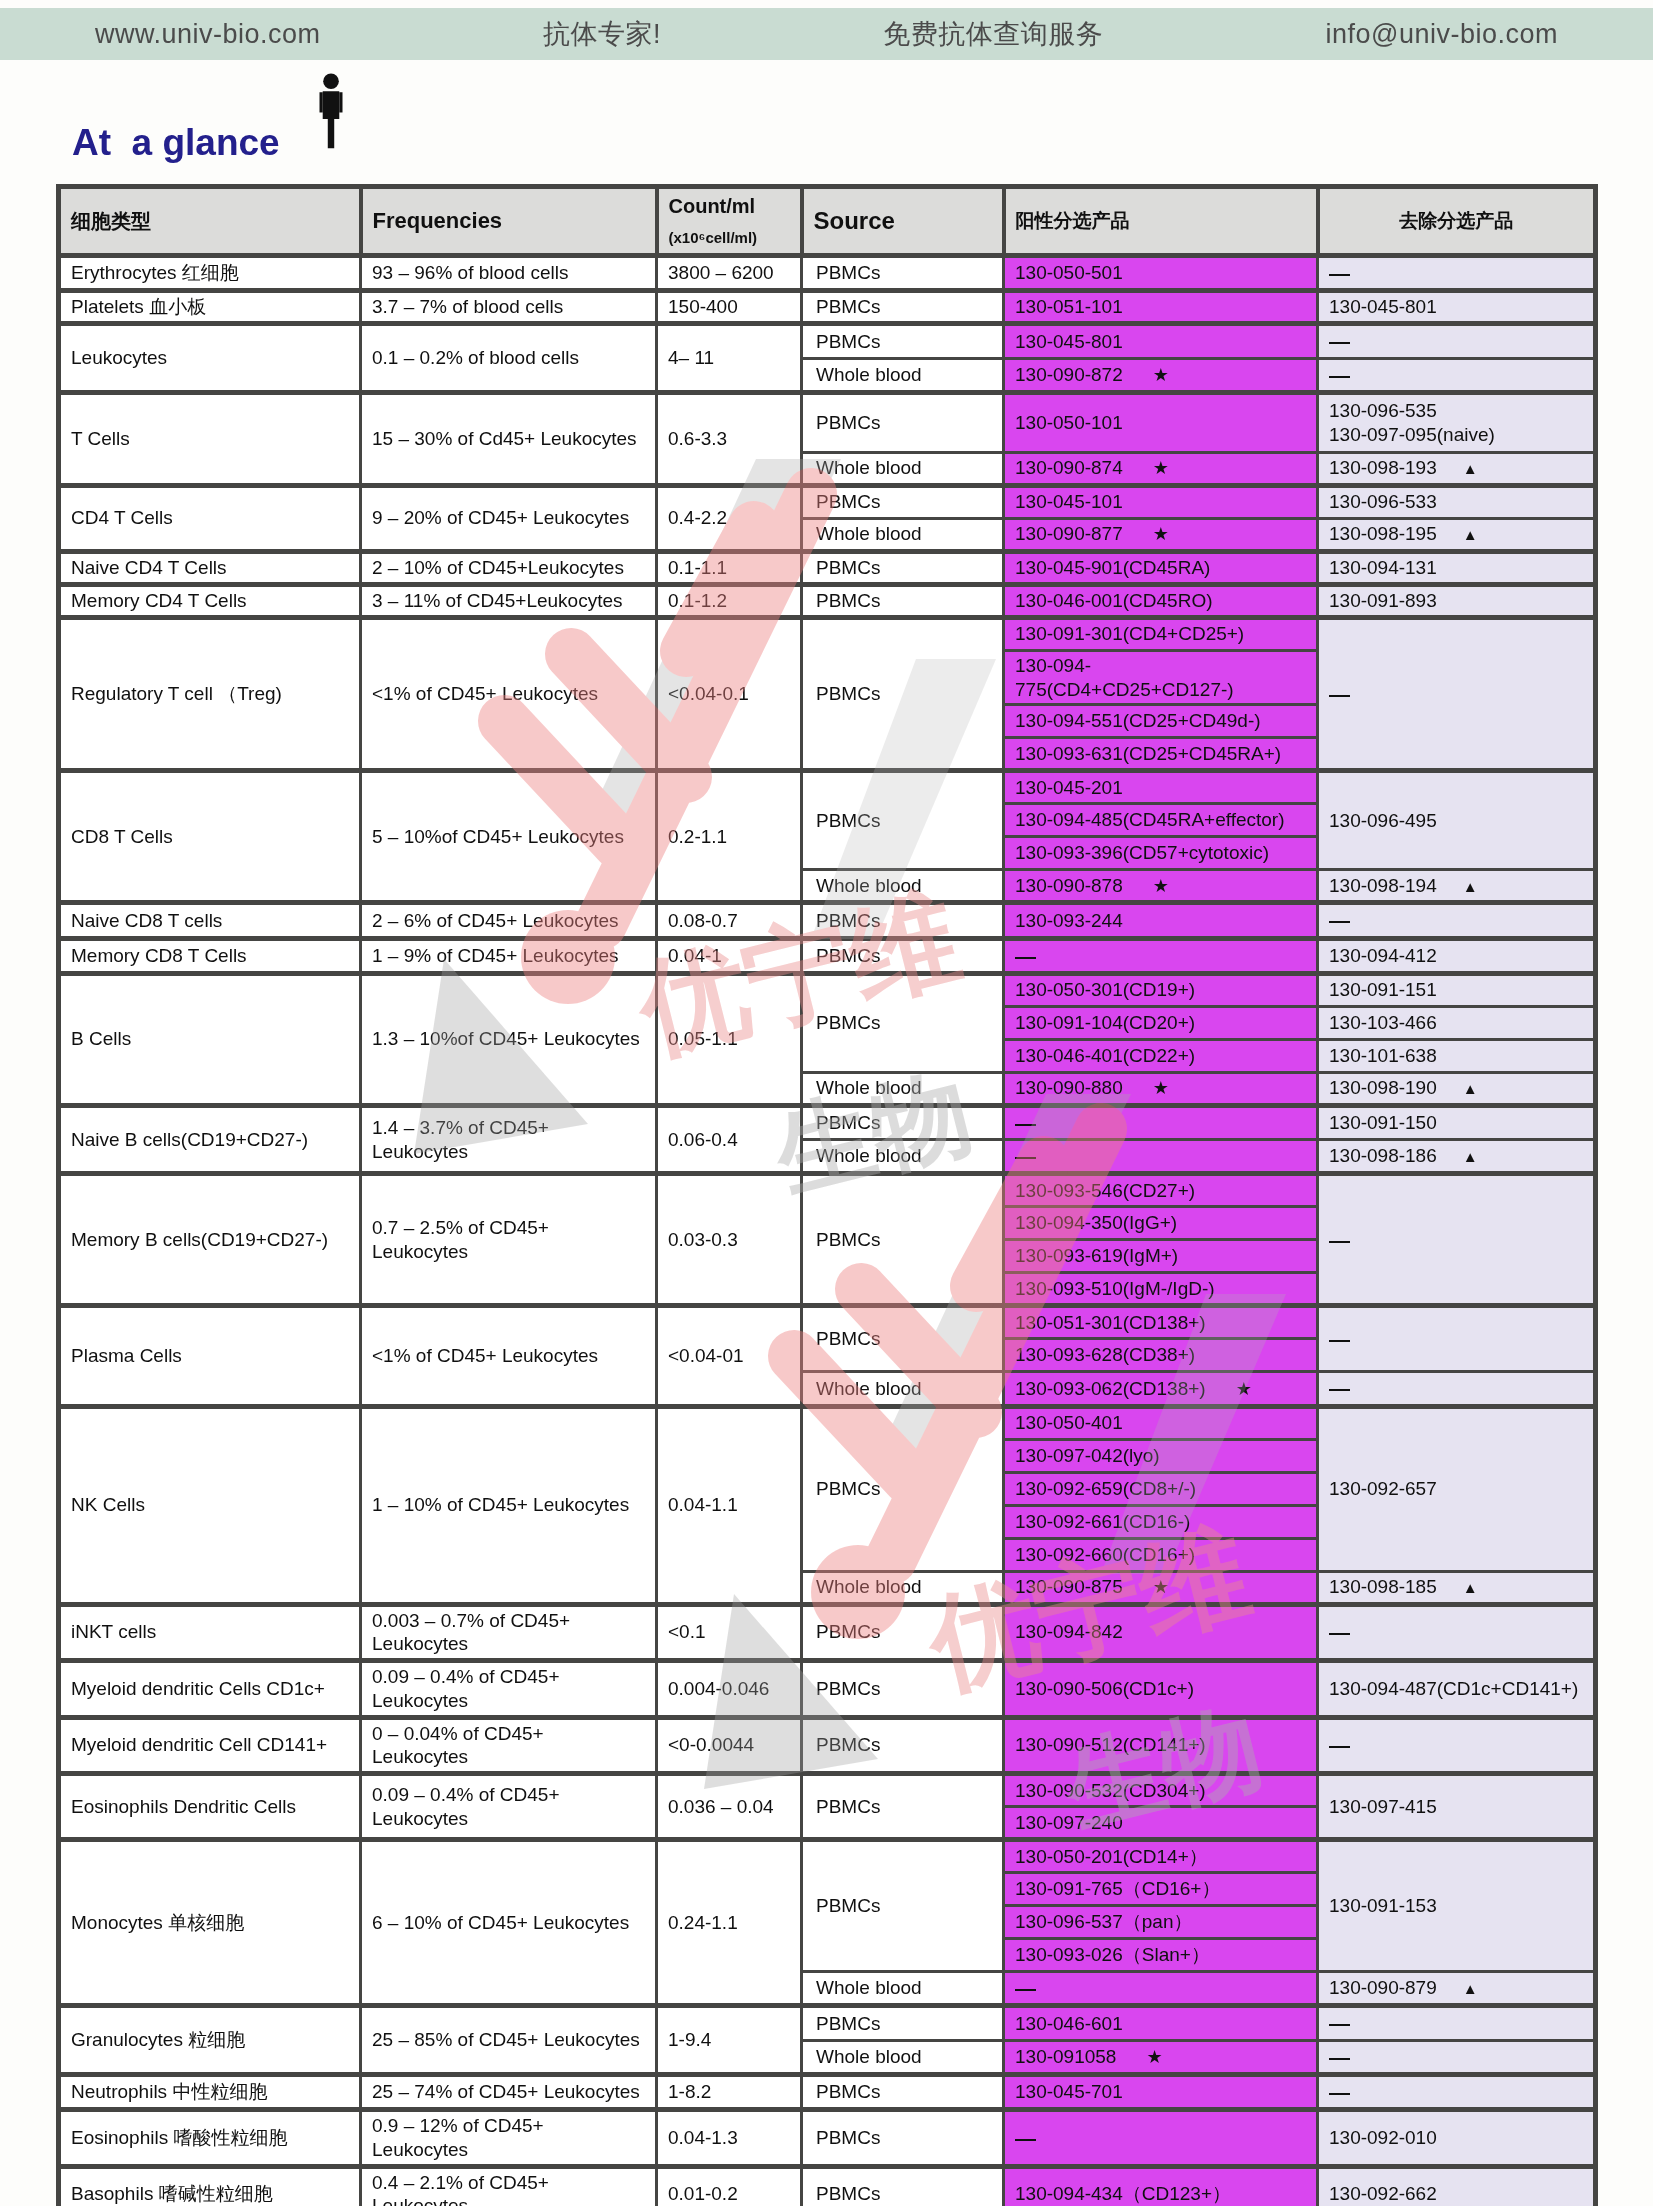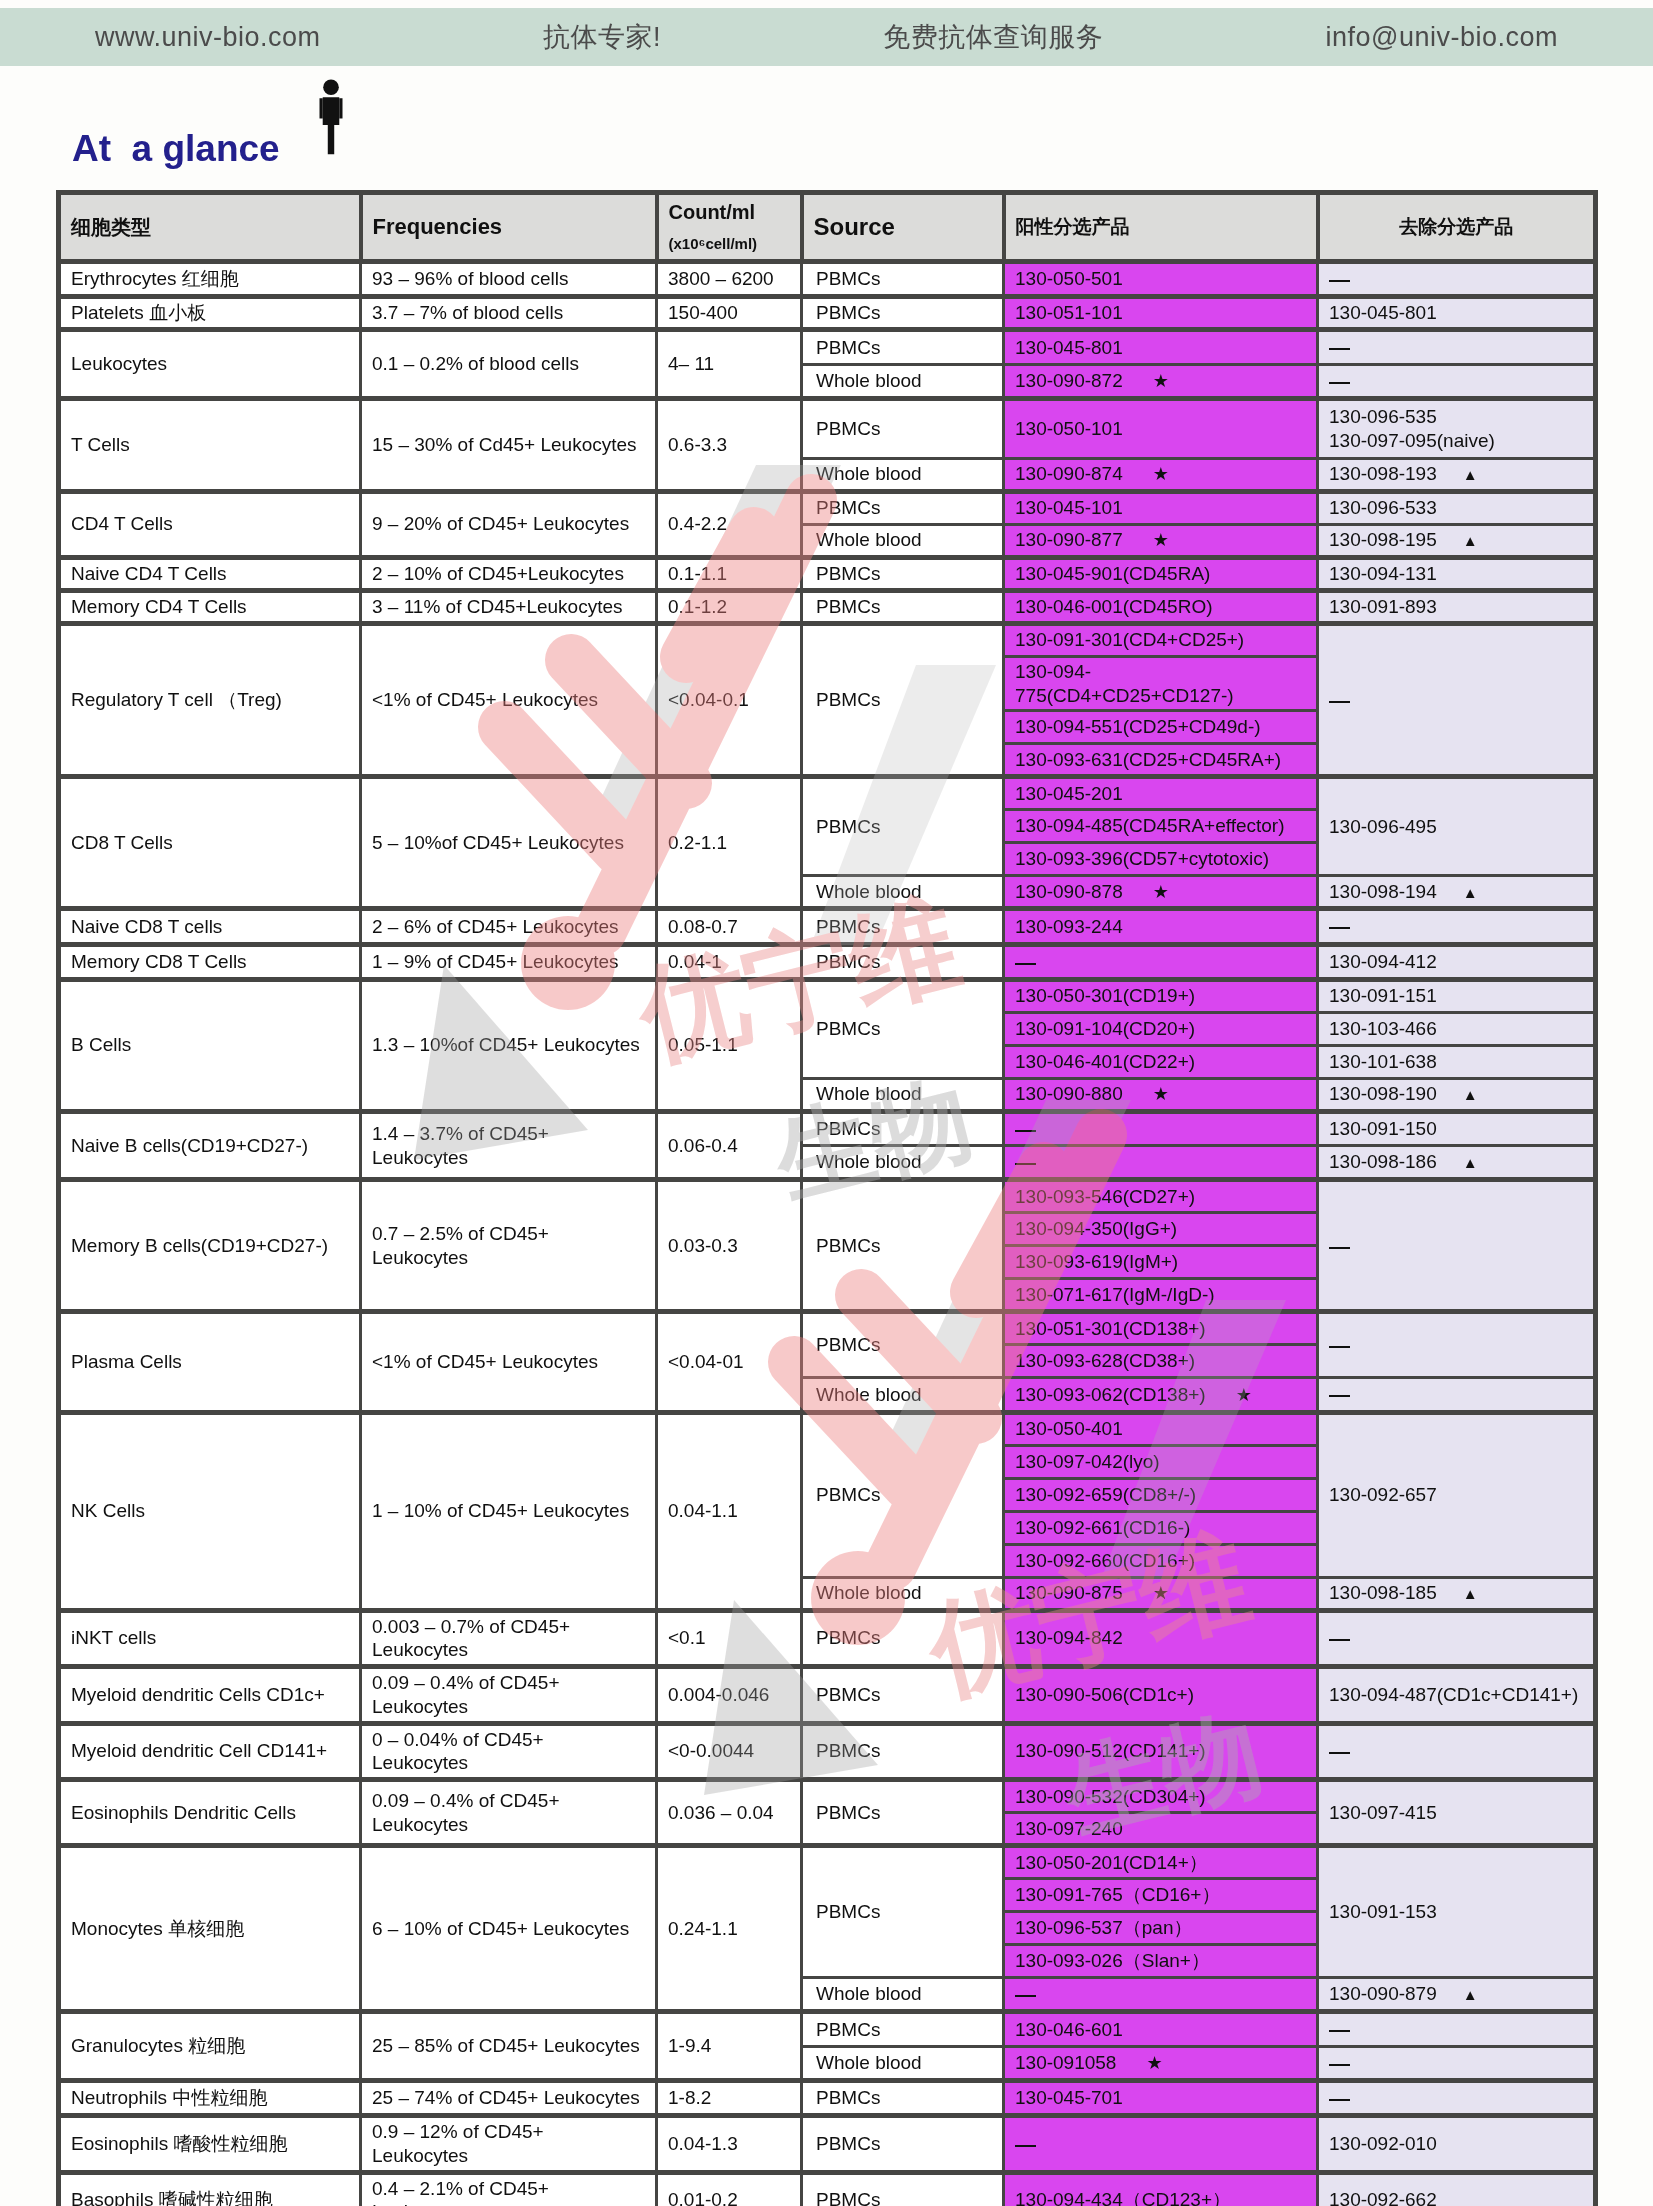--- a/index.html
+++ b/index.html
@@ -5,21 +5,21 @@
   html,body{margin:0;padding:0;}
   body{
     width:1653px; background:#fdfdfb;
     font-family:"Liberation Sans","DejaVu Sans",sans-serif;
     color:#101010;
   }
   .page{width:1653px; position:relative; overflow:hidden;}
 
   
   .banner{
-    margin-top:8px; height:58px; background:#c9dcd2;
+    margin-top:8px; height:52px; background:#c9dcd2;
     display:flex; align-items:center; justify-content:space-between;
     padding:0 95px; box-sizing:border-box;
     color:#4b4b4b; font-size:27px; letter-spacing:.5px;
   }
 
   
   .title-row{display:flex; align-items:flex-end; padding:18px 0 14px 72px;}
   .t-prefix{color:#23208c; font-size:37px; font-weight:bold; margin-right:16px; white-space:pre;}
   .t-main{color:#d9251c; font-size:42px; font-weight:bold; white-space:pre;}
   .person-icon{margin-left:14px; margin-top:-6px;}
@@ -268,21 +268,21 @@
             <td class="pos">130-093-546(CD27+)</td>
             <td rowspan="4" class="rem dash">—</td>
           </tr>
           <tr>
             <td class="pos">130-094-350(IgG+)</td>
           </tr>
           <tr>
             <td class="pos">130-093-619(IgM+)</td>
           </tr>
           <tr>
-            <td class="pos">130-071-617(IgM-/IgD-)</td>
+            <td class="pos">130-093-510(IgM-/IgD-)</td>
           </tr>
           <tr class="group-start">
             <td rowspan="3" class="ctype">Plasma Cells</td>
             <td rowspan="3" class="freq">&lt;1% of CD45+ Leukocytes</td>
             <td rowspan="3" class="count">&lt;0.04-01</td>
             <td rowspan="2" class="source">PBMCs</td>
             <td class="pos">130-051-301(CD138+)</td>
             <td rowspan="2" class="rem dash">—</td>
           </tr>
           <tr>

